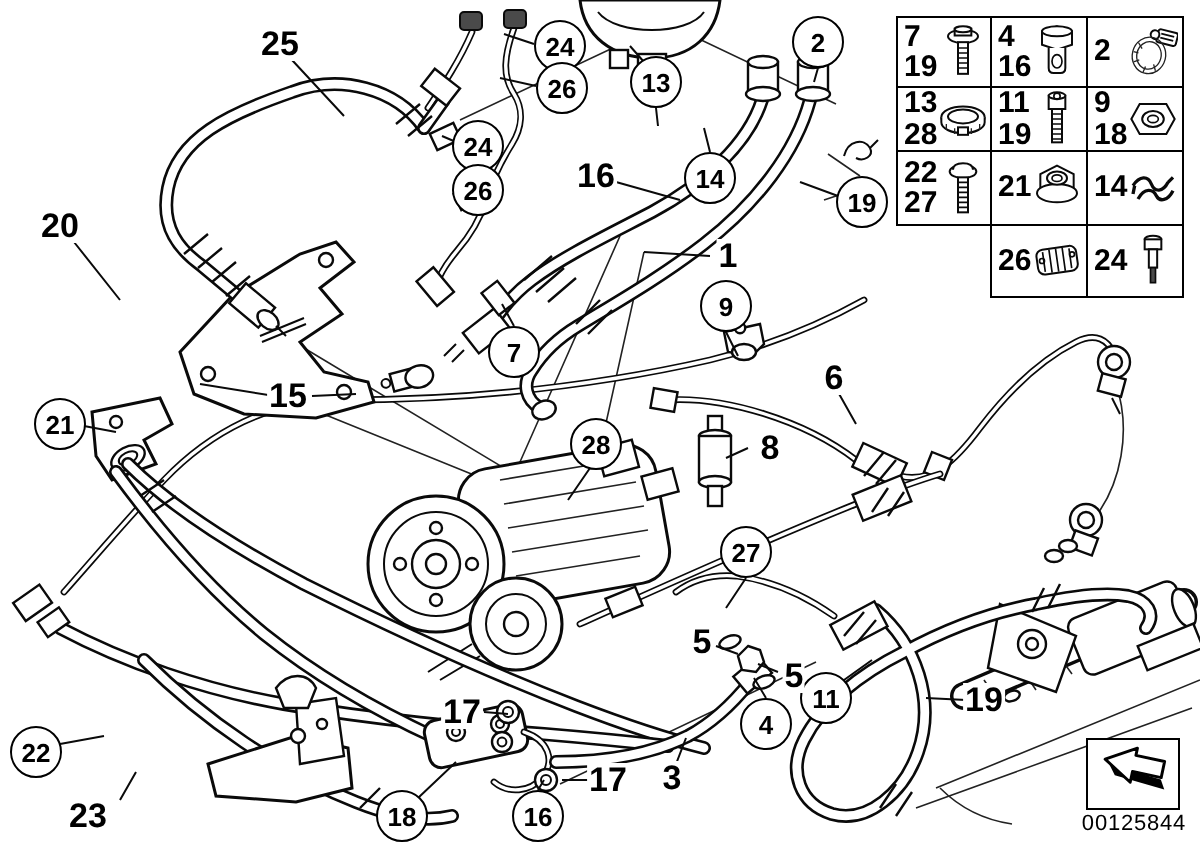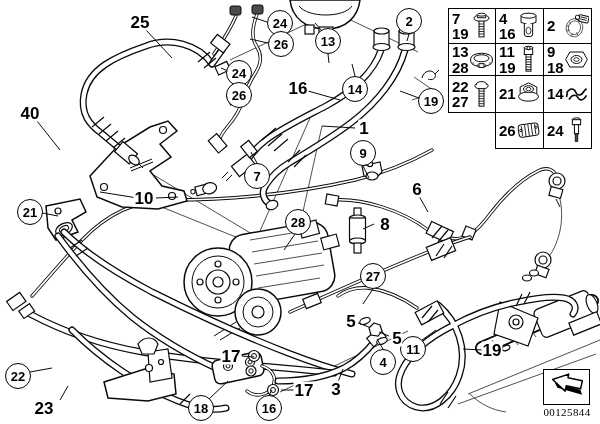--- a/index.html
+++ b/index.html
@@ -26,21 +26,21 @@
   
   .legend-cell{position:absolute;border:1.4px solid #000;background:#fff;box-sizing:border-box;
      display:flex;align-items:center;justify-content:space-between;padding:1px 2px 1px 3px;z-index:4;cursor:pointer;}
   .legend-nums{font-size:15px;font-weight:bold;line-height:1.02;}
   .legend-icon{width:25px;height:29px;flex:0 0 auto;}
   .legend-icon svg{width:100%;height:100%;}
   
   .footer-box{position:absolute;left:543px;top:369px;width:47px;height:36px;
      border:1.6px solid #000;background:#fff;box-sizing:border-box;z-index:4;}
   .footer-num{position:absolute;left:538px;top:406px;width:58px;text-align:center;
-     font-size:11px;letter-spacing:.4px;z-index:4;font-family:Liberation Serif, serif;}
+     font-size:11px;letter-spacing:.4px;z-index:4;}
 </style>
 </head>
 <body>
 
 <div class="stage">
 
 <svg class="diagram" width="600" height="424" viewBox="0 0 600 424">
   <defs>
     <symbol id="sym-flange-bolt" viewBox="0 0 30 34">
       <ellipse class="w" cx="15" cy="7" rx="9" ry="4"></ellipse>
@@ -357,23 +357,23 @@
       <div class="callout circled" style="left: 363px; top: 153px;">9</div>
       <div class="callout circled" style="left: 298px; top: 222px;">28</div>
       <div class="callout circled" style="left: 30px; top: 212px;">21</div>
       <div class="callout circled" style="left: 373px; top: 276px;">27</div>
       <div class="callout circled" style="left: 18px; top: 376px;">22</div>
       <div class="callout circled" style="left: 413px; top: 349px;">11</div>
       <div class="callout circled" style="left: 383px; top: 362px;">4</div>
       <div class="callout circled" style="left: 201px; top: 408px;">18</div>
       <div class="callout circled" style="left: 269px; top: 408px;">16</div>
       <div class="callout plain" style="left: 140px; top: 22px;">25</div>
-      <div class="callout plain" style="left: 30px; top: 113px;">40</div>
+      <div class="callout plain" style="left: 30px; top: 113px;">20</div>
       <div class="callout plain" style="left: 298px; top: 88px;">16</div>
-      <div class="callout plain" style="left: 144px; top: 198px;">10</div>
+      <div class="callout plain" style="left: 144px; top: 198px;">15</div>
       <div class="callout plain" style="left: 364px; top: 128px;">1</div>
       <div class="callout plain" style="left: 417px; top: 189px;">6</div>
       <div class="callout plain" style="left: 385px; top: 224px;">8</div>
       <div class="callout plain" style="left: 351px; top: 321px;">5</div>
       <div class="callout plain" style="left: 397px; top: 338px;">5</div>
       <div class="callout plain" style="left: 336px; top: 389px;">3</div>
       <div class="callout plain" style="left: 492px; top: 350px;">19</div>
       <div class="callout plain" style="left: 231px; top: 356px;">17</div>
       <div class="callout plain" style="left: 304px; top: 390px;">17</div>
       <div class="callout plain" style="left: 44px; top: 408px;">23</div>

